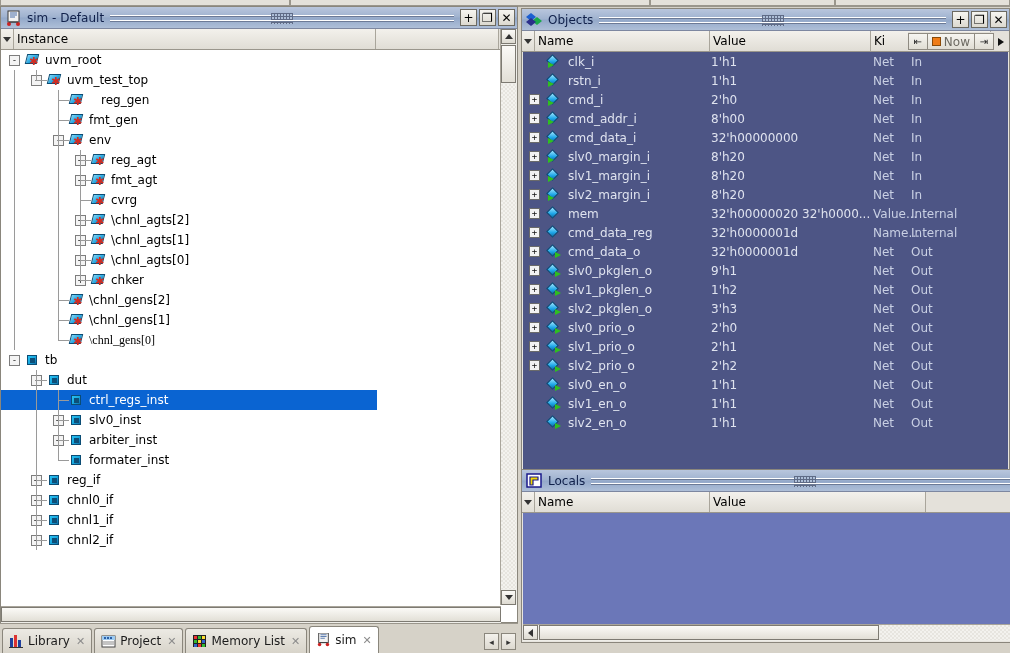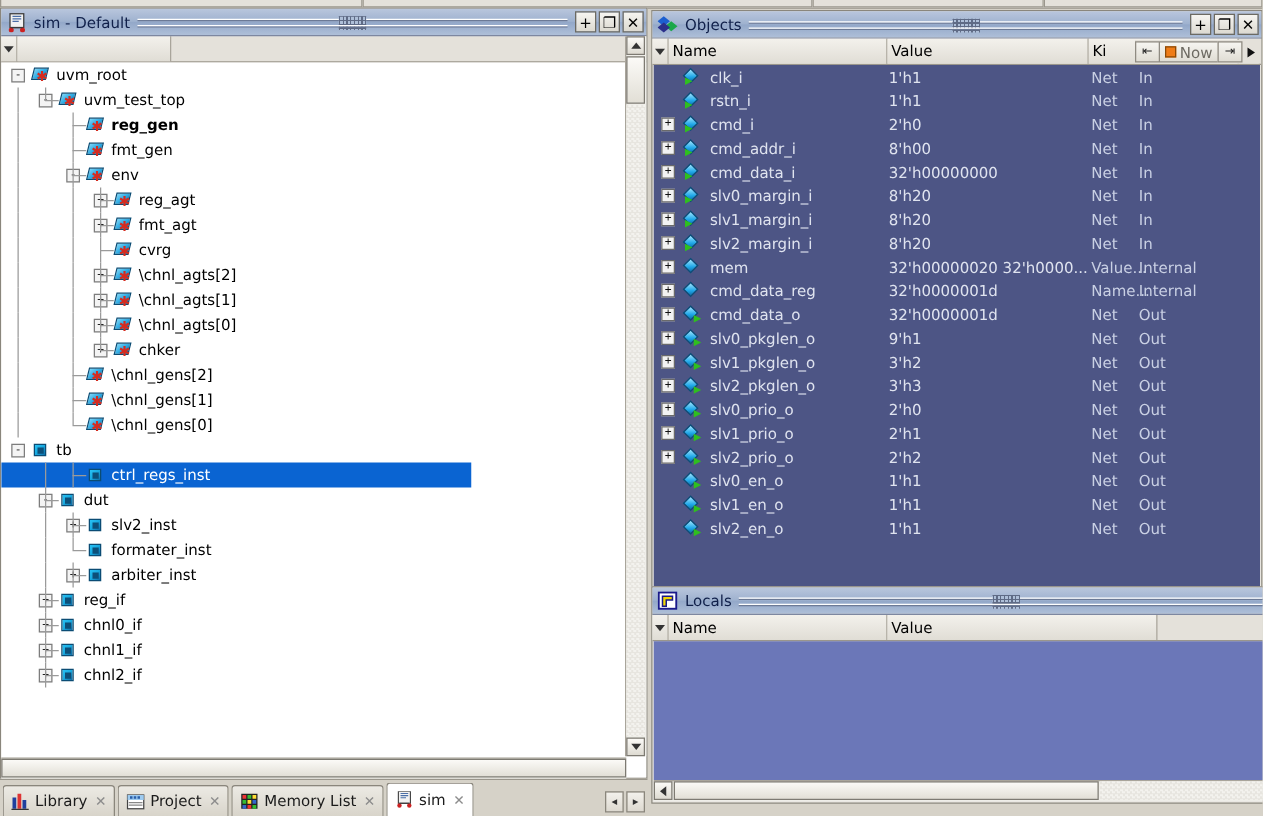--- a/index.html
+++ b/index.html
@@ -189,20 +189,21 @@
       </span>
       <span class="tbtn">+</span>
       <span class="tbtn">❐</span>
       <span class="tbtn">✕</span>
     </div>
 
     <div class="chead">
       <span class="sortmark">
           <i></i>
         </span>
+      <span class="cell" style="width:362px;">Instance</span>
       <span class="cell" style="width:123px;"></span>
     </div>
 
     <div class="treewrap">
       <div id="treeRows">
           <div class="trow">
             <span style="display: inline-block; flex: 0 0 auto; width: 8px;"></span>
             <span class="exp">-</span>
             <span style="display: inline-block; width: 5px; flex: 0 0 auto;"></span>
             <span class="icn uvm">
@@ -228,21 +229,21 @@
             <span class="vline" style="left: 13px;"></span>
             <span class="vline" style="left: 57px;"></span>
             <span class="hline" style="left: 57px; width: 11px;"></span>
             <span style="display: inline-block; flex: 0 0 auto; width: 52px;"></span>
             <span class="nokid"></span>
             <span style="display: inline-block; width: 5px; flex: 0 0 auto;"></span>
             <span class="icn uvm">
               <span class="para"></span>
               <span class="star">✱</span>
             </span>
-            <span class="nm" style="margin-left: 5px; font-weight: bold;">reg_gen</span>
+            <span class="nm" style="margin-left: 17px;">reg_gen</span>
           </div>
           <div class="trow">
             <span class="vline" style="left: 13px;"></span>
             <span class="vline" style="left: 57px;"></span>
             <span class="hline" style="left: 57px; width: 11px;"></span>
             <span style="display: inline-block; flex: 0 0 auto; width: 52px;"></span>
             <span class="nokid"></span>
             <span style="display: inline-block; width: 5px; flex: 0 0 auto;"></span>
             <span class="icn uvm">
               <span class="para"></span>
@@ -391,89 +392,89 @@
             <span class="vline" style="left: 13px;"></span>
             <span class="vhalf" style="left: 57px;"></span>
             <span class="hline" style="left: 57px; width: 11px;"></span>
             <span style="display: inline-block; flex: 0 0 auto; width: 52px;"></span>
             <span class="nokid"></span>
             <span style="display: inline-block; width: 5px; flex: 0 0 auto;"></span>
             <span class="icn uvm">
               <span class="para"></span>
               <span class="star">✱</span>
             </span>
-            <span class="nm" style="margin-left: 5px;">\chnl_gens[0]</span>
+            <span class="nm" style="margin-left: 5px; font-family: Liberation Serif, serif;">\chnl_gens[0]</span>
           </div>
           <div class="trow">
             <span style="display: inline-block; flex: 0 0 auto; width: 8px;"></span>
             <span class="exp">-</span>
             <span style="display: inline-block; width: 5px; flex: 0 0 auto;"></span>
             <span class="icn">
               <span class="cube"></span>
             </span>
             <span class="nm" style="margin-left: 5px;">tb</span>
-          </div>
-          <div class="trow sel" style="width: 376px;">
-            <span class="vline" style="left: 35px;"></span>
-            <span class="vline" style="left: 57px;"></span>
-            <span class="hline" style="left: 57px; width: 11px;"></span>
-            <span style="display: inline-block; flex: 0 0 auto; width: 52px;"></span>
-            <span class="nokid"></span>
-            <span style="display: inline-block; width: 5px; flex: 0 0 auto;"></span>
-            <span class="icn">
-              <span class="cube"></span>
-            </span>
-            <span class="nm" style="margin-left: 5px;">ctrl_regs_inst</span>
           </div>
           <div class="trow">
             <span class="vline" style="left: 35px;"></span>
             <span class="hline" style="left: 35px; width: 11px;"></span>
             <span style="display: inline-block; flex: 0 0 auto; width: 30px;"></span>
             <span class="exp">-</span>
             <span style="display: inline-block; width: 5px; flex: 0 0 auto;"></span>
             <span class="icn">
               <span class="cube"></span>
             </span>
             <span class="nm" style="margin-left: 5px;">dut</span>
           </div>
-          <div class="trow">
+          <div class="trow sel" style="width: 376px;">
             <span class="vline" style="left: 35px;"></span>
             <span class="vline" style="left: 57px;"></span>
             <span class="hline" style="left: 57px; width: 11px;"></span>
             <span style="display: inline-block; flex: 0 0 auto; width: 52px;"></span>
-            <span class="exp">+</span>
+            <span class="nokid"></span>
             <span style="display: inline-block; width: 5px; flex: 0 0 auto;"></span>
             <span class="icn">
               <span class="cube"></span>
             </span>
-            <span class="nm" style="margin-left: 5px;">slv2_inst</span>
+            <span class="nm" style="margin-left: 5px;">ctrl_regs_inst</span>
+          </div>
+          <div class="trow">
+            <span class="vline" style="left: 35px;"></span>
+            <span class="vline" style="left: 57px;"></span>
+            <span class="hline" style="left: 57px; width: 11px;"></span>
+            <span style="display: inline-block; flex: 0 0 auto; width: 52px;"></span>
+            <span class="exp">+</span>
+            <span style="display: inline-block; width: 5px; flex: 0 0 auto;"></span>
+            <span class="icn">
+              <span class="cube"></span>
+            </span>
+            <span class="nm" style="margin-left: 5px;">slv0_inst</span>
+          </div>
+          <div class="trow">
+            <span class="vline" style="left: 35px;"></span>
+            <span class="vline" style="left: 57px;"></span>
+            <span class="hline" style="left: 57px; width: 11px;"></span>
+            <span style="display: inline-block; flex: 0 0 auto; width: 52px;"></span>
+            <span class="exp">+</span>
+            <span style="display: inline-block; width: 5px; flex: 0 0 auto;"></span>
+            <span class="icn">
+              <span class="cube"></span>
+            </span>
+            <span class="nm" style="margin-left: 5px;">arbiter_inst</span>
           </div>
           <div class="trow">
             <span class="vline" style="left: 35px;"></span>
             <span class="vhalf" style="left: 57px;"></span>
             <span class="hline" style="left: 57px; width: 11px;"></span>
             <span style="display: inline-block; flex: 0 0 auto; width: 52px;"></span>
             <span class="nokid"></span>
             <span style="display: inline-block; width: 5px; flex: 0 0 auto;"></span>
             <span class="icn">
               <span class="cube"></span>
             </span>
             <span class="nm" style="margin-left: 5px;">formater_inst</span>
-          </div>
-          <div class="trow">
-            <span class="vline" style="left: 35px;"></span>
-            <span class="vline" style="left: 57px;"></span>
-            <span class="hline" style="left: 57px; width: 11px;"></span>
-            <span style="display: inline-block; flex: 0 0 auto; width: 52px;"></span>
-            <span class="exp">+</span>
-            <span style="display: inline-block; width: 5px; flex: 0 0 auto;"></span>
-            <span class="icn">
-              <span class="cube"></span>
-            </span>
-            <span class="nm" style="margin-left: 5px;">arbiter_inst</span>
           </div>
           <div class="trow">
             <span class="vline" style="left: 35px;"></span>
             <span class="hline" style="left: 35px; width: 11px;"></span>
             <span style="display: inline-block; flex: 0 0 auto; width: 30px;"></span>
             <span class="exp">+</span>
             <span style="display: inline-block; width: 5px; flex: 0 0 auto;"></span>
             <span class="icn">
               <span class="cube"></span>
             </span>
@@ -753,21 +754,21 @@
             <span class="okind">Net</span>
             <span class="omode">Out</span>
           </div>
           <div class="orow">
             <span class="oexp">+</span>
             <span class="oico">
               <span class="dia"></span>
               <span class="arr out"></span>
             </span>
             <span class="onm">slv1_pkglen_o</span>
-            <span class="oval">3'h2</span>
+            <span class="oval">1'h2</span>
             <span class="okind">Net</span>
             <span class="omode">Out</span>
           </div>
           <div class="orow">
             <span class="oexp">+</span>
             <span class="oico">
               <span class="dia"></span>
               <span class="arr out"></span>
             </span>
             <span class="onm">slv2_pkglen_o</span>

